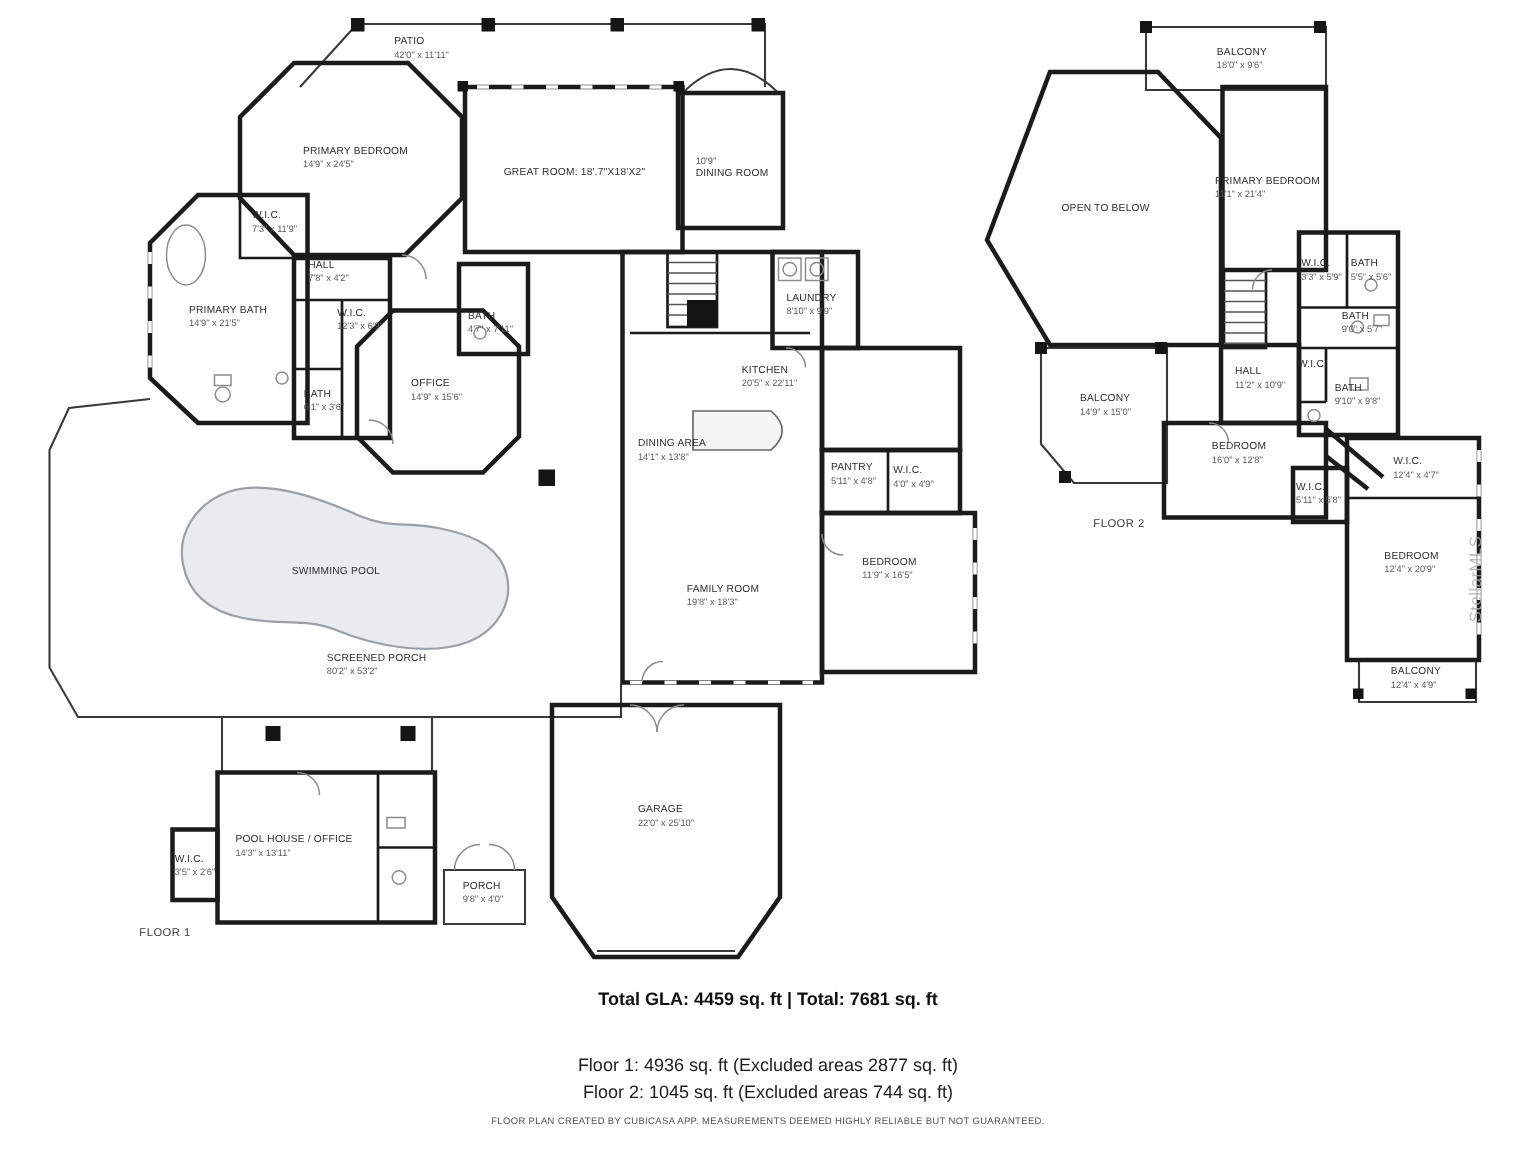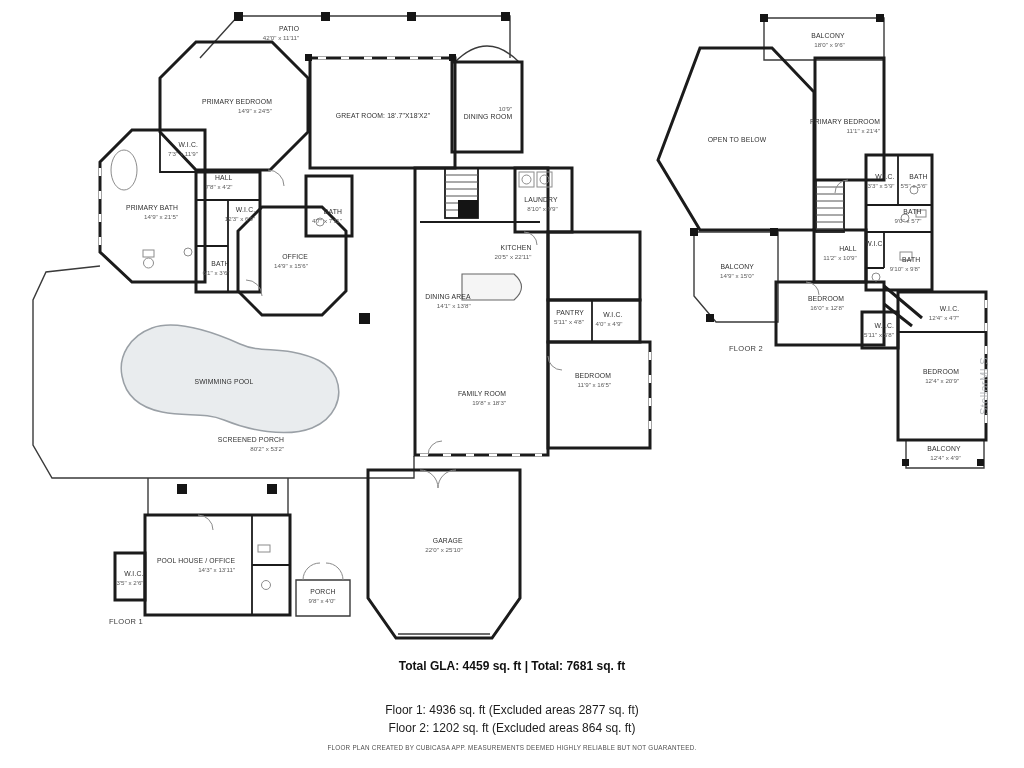--- a/index.html
+++ b/index.html
@@ -1,19 +1,19 @@
 <!DOCTYPE html>
 <html><head>
 <meta charset="utf-8">
 <style>
   *{margin:0;padding:0;box-sizing:border-box}
   html,body{width:1024px;height:768px;background:#fff;font-family:"Liberation Sans",sans-serif}
   #screen{position:relative;width:1024px;height:768px;background:#fff;overflow:hidden}
   #plan-svg{position:absolute;left:0;top:0}
-  .lbl{position:absolute;transform:translate(-50%,-50%);text-align:right;white-space:nowrap;line-height:1.3;z-index:5}
+  .lbl{position:absolute;transform:translate(-50%,-50%);text-align:left;white-space:nowrap;line-height:1.3;z-index:5}
   .rn{font-size:6.8px;color:#2e2e2e;letter-spacing:.15px}
   .rd{font-size:6.2px;color:#5c5c5c}
   .floor-tag{font-size:7.5px;color:#3a3a3a;letter-spacing:.3px}
   .watermark{position:absolute;transform:translate(-50%,-50%) rotate(-90deg);font-size:11px;color:#a9adb1;opacity:.8;letter-spacing:.4px;z-index:6}
   .footer{position:absolute;left:0;width:100%;text-align:center;z-index:5}
   .f-total{top:659px;font-size:12px;font-weight:bold;color:#101010}
   .f-line1{top:703px;font-size:12px;color:#1c1c1c}
   .f-line2{top:721px;font-size:12px;color:#1c1c1c}
   .f-disc{top:744px;font-size:6.3px;color:#4f4f4f;letter-spacing:.25px}
 </style>
@@ -247,21 +247,21 @@
     <div class="rd">3'5" x 2'6"</div>
   </div>
   <div class="lbl" style="left:322px;top:596px">
     <div class="rn">PORCH</div>
     <div class="rd">9'8" x 4'0"</div>
   </div>
   <div class="lbl" style="left:444px;top:545px">
     <div class="rn">GARAGE</div>
     <div class="rd">22'0" x 25'10"</div>
   </div>
-  <div class="lbl" style="left:126px;top:622px">
+  <div class="lbl" style="left:110px;top:622px">
     <div class="floor-tag">FLOOR 1</div>
   </div>
 
   <div class="lbl" style="left:828px;top:40px">
     <div class="rn">BALCONY</div>
     <div class="rd">18'0" x 9'6"</div>
   </div>
   <div class="lbl" style="left:737px;top:140px">
     <div class="rn">OPEN TO BELOW</div>
   </div>
@@ -317,16 +317,16 @@
     <div class="rd">12'4" x 4'9"</div>
   </div>
   <div class="lbl" style="left:746px;top:349px">
     <div class="floor-tag">FLOOR 2</div>
   </div>
 
   <div class="watermark" style="left:984px;top:386px">StellarMLS</div>
 
   <div class="footer f-total">Total GLA: 4459 sq. ft | Total: 7681 sq. ft</div>
   <div class="footer f-line1">Floor 1: 4936 sq. ft (Excluded areas 2877 sq. ft)</div>
-  <div class="footer f-line2">Floor 2: 1202 sq. ft (Excluded areas 864 sq. ft)</div>
+  <div class="footer f-line2">Floor 2: 1045 sq. ft (Excluded areas 744 sq. ft)</div>
   <div class="footer f-disc">FLOOR PLAN CREATED BY CUBICASA APP. MEASUREMENTS DEEMED HIGHLY RELIABLE BUT NOT GUARANTEED.</div>
 
 </div>
 
 </body></html>

